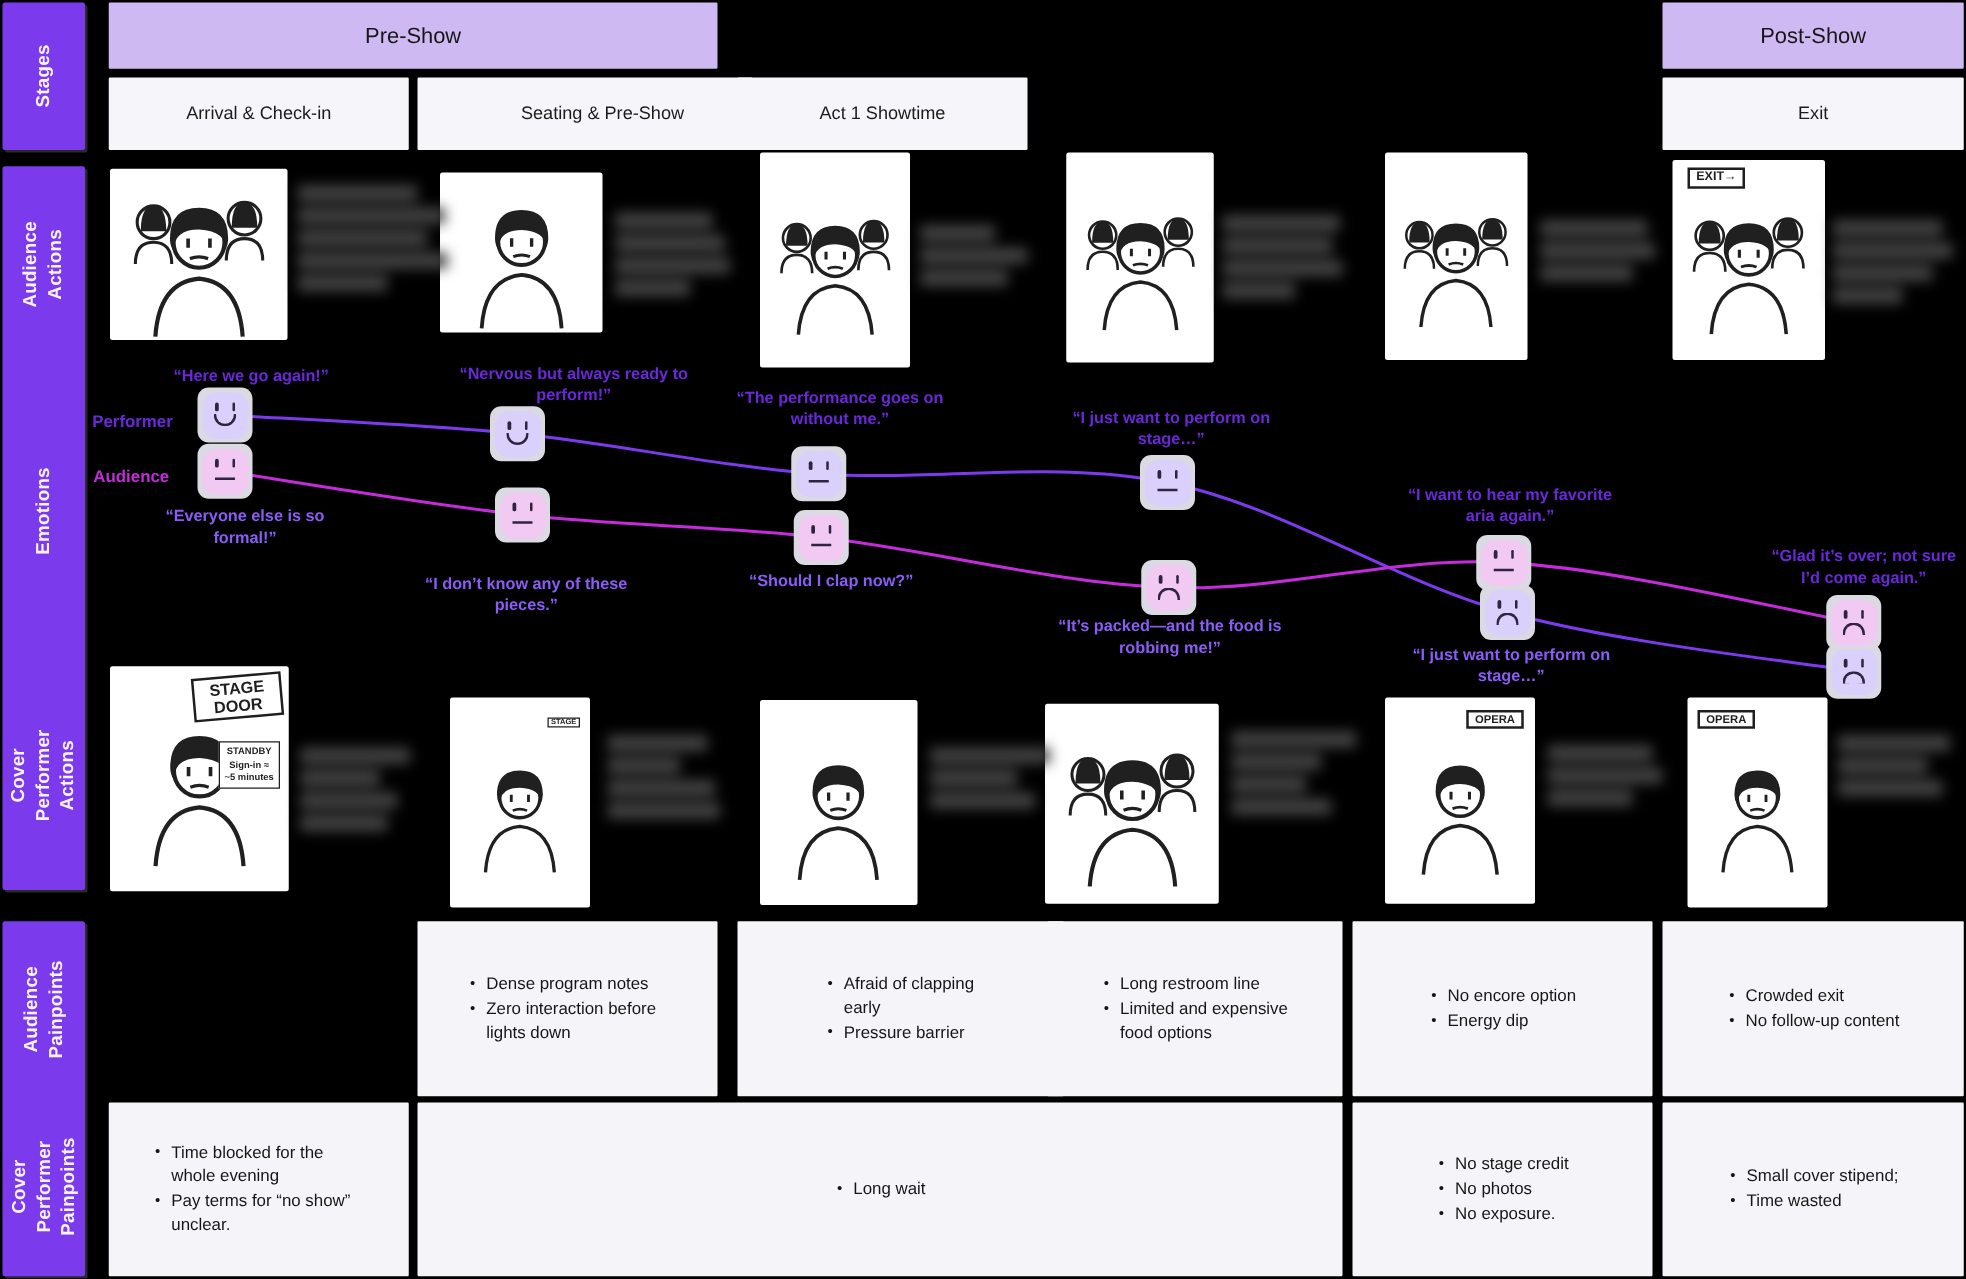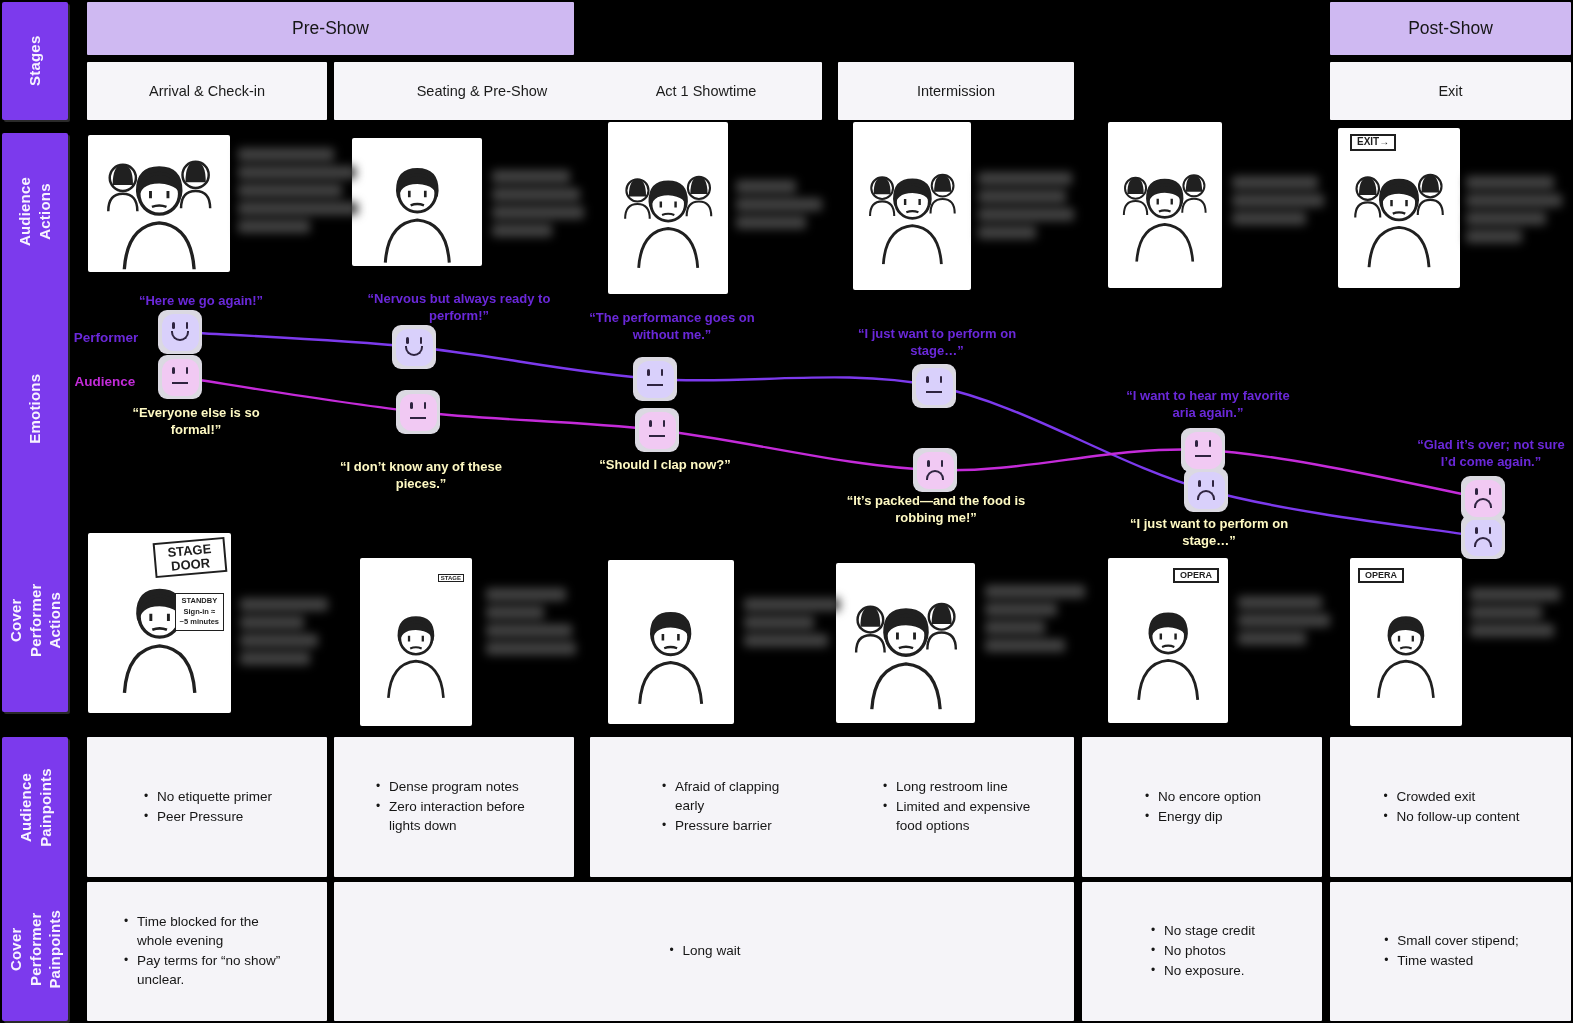--- a/index.html
+++ b/index.html
@@ -45,21 +45,21 @@
   .eyes{display:flex;gap:11px;margin-top:8px;}
   .eye{width:2.6px;height:7px;background:#2F2440;border-radius:2px;}
   .mouth{box-sizing:border-box;}
   [data-face="happy"]   .mouth{width:18px;height:10px;border:2.2px solid #2F2440;border-top:none;border-radius:0 0 18px 18px;margin-top:2px;}
   [data-face="neutral"] .mouth{width:16px;height:0;border-top:2.2px solid #2F2440;margin-top:8px;}
   [data-face="sad"]     .mouth{width:18px;height:10px;border:2.2px solid #2F2440;border-bottom:none;border-radius:18px 18px 0 0;margin-top:3px;}
 
   .quote{position:absolute;transform:translate(-50%,-50%);font-weight:700;font-size:13px;
          text-align:center;line-height:1.3;}
   .quote[data-tone="performer"]{color:#6A28D9;}
-  .quote[data-tone="audience"]{color:#fef9c3;}
+  .quote[data-tone="audience"]{color:#8b5cf6;}
   .legend{position:absolute;transform:translate(-50%,-50%);font-weight:700;font-size:13.5px;}
   .legend.performer{color:#6A28D9;}
   .legend.audience{color:#C22BD8;}
 
   
   .pp{background:#F5F4F8;border-radius:1px;}
   .pp ul{margin:0;padding:0;list-style:none;max-width:200px;text-align:left;
          font-size:13.5px;line-height:1.4;color:#161616;}
   .pp li{position:relative;padding-left:15px;margin:1px 0;}
   .pp li::before{content:"•";position:absolute;left:2px;top:0;font-size:12px;}
@@ -129,23 +129,20 @@
 
   <div class="cell substage" style="left:87px;top:62px;width:240px;height:58px;">
       <span>Arrival &amp; Check-in</span>
     </div>
   <div class="cell substage" style="left:334px;top:62px;width:240px;height:58px;padding-left:28px;">
       <span>Seating &amp; Pre-Show</span>
     </div>
   <div class="cell substage" style="left:590px;top:62px;width:232px;height:58px;">
       <span>Act 1 Showtime</span>
     </div>
-  <div class="cell substage" style="left:838px;top:62px;width:236px;height:58px;">
-      <span>Intermission</span>
-    </div>
   <div class="cell substage" style="left:1330px;top:62px;width:241px;height:58px;">
       <span>Exit</span>
     </div>
 
   <div class="imgcard" style="left:88px;top:135px;width:142px;height:137px;" aria-label="Worried audience member with arms crossed among men in tuxedos">
       <svg class="sketch">
         <use href="#crowd"></use>
       </svg>
     </div>
   <div class="imgcard" style="left:352px;top:138px;width:130px;height:128px;" aria-label="Audience member reading the program in her seat">
@@ -406,26 +403,20 @@
       <div class="bar" style="width:84px"></div>
       <div class="bar" style="width:92px"></div>
       <div class="bar" style="width:68px"></div>
     </div>
   <div class="blob" style="left:1470px;top:588px;">
       <div class="bar" style="width:90px"></div>
       <div class="bar" style="width:72px"></div>
       <div class="bar" style="width:84px"></div>
     </div>
 
-  <div class="cell pp" style="left:87px;top:737px;width:240px;height:140px;">
-      <ul>
-        <li>No etiquette primer</li>
-        <li>Peer Pressure</li>
-      </ul>
-    </div>
   <div class="cell pp" style="left:334px;top:737px;width:240px;height:140px;">
       <ul style="max-width:160px;">
         <li>Dense program notes</li>
         <li>Zero interaction before lights down</li>
       </ul>
     </div>
   <div class="cell pp" style="left:590px;top:737px;width:232px;height:140px;padding-left:29px;">
       <ul style="max-width:150px;">
         <li>Afraid of clapping early</li>
         <li>Pressure barrier</li>

